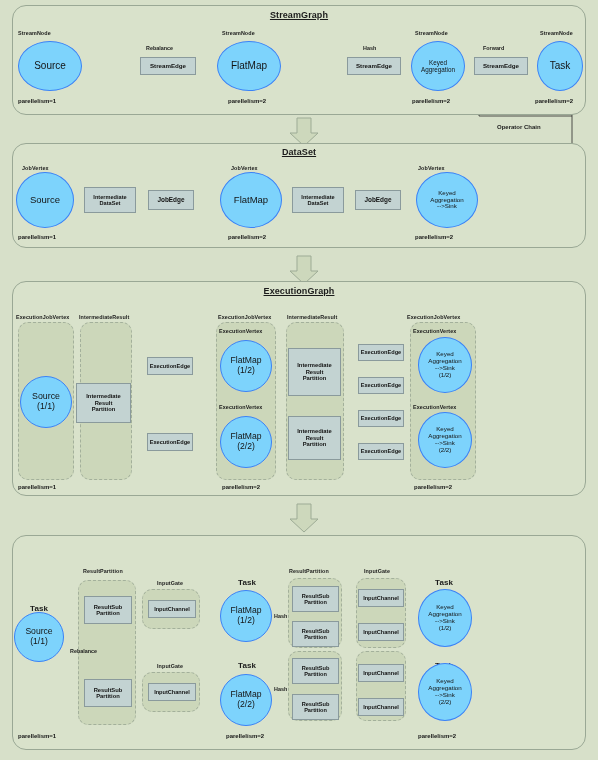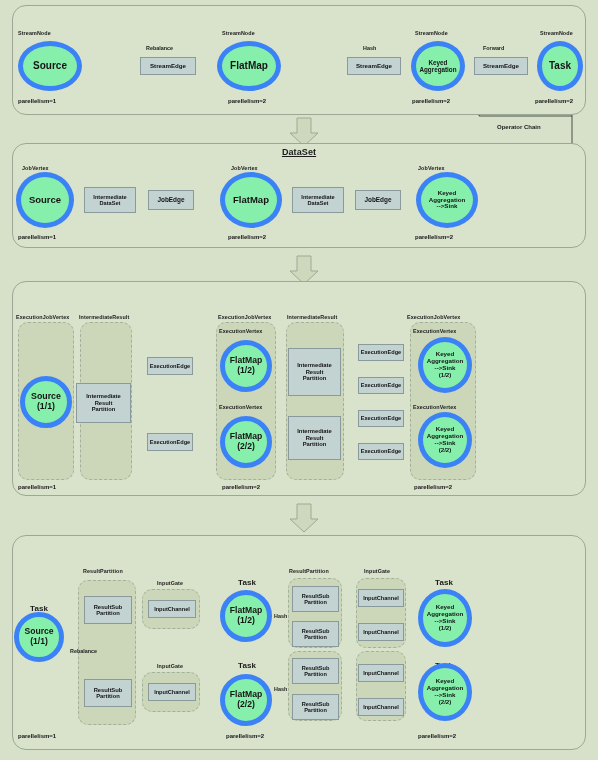--- a/index.html
+++ b/index.html
@@ -31,26 +31,26 @@
     font-weight:bold;
     color:#1b1b1b;
     text-decoration:underline;
     letter-spacing:.1px;
   }
   .panel-title.cjk{font-family:"DejaVu Sans",sans-serif;}
 
   
   .ell{
     position:absolute;
-    border:5px solid #3b82f6;
+    border:1px solid #3b82f6;
     border-radius:50%;
-    background:#86efac;
+    background:#7dd3fc;
     display:flex;align-items:center;justify-content:center;
     text-align:center;
-    font-weight:bold;
+    font-weight:normal;
     color:#141414;
     box-sizing:border-box;
     line-height:1.12;
   }
   .box{
     position:absolute;
     border:1px solid #8a9a9c;
     background:#c3d3d2;
     display:flex;align-items:center;justify-content:center;
     text-align:center;
@@ -174,20 +174,21 @@
     <line x1="339" y1="707" x2="357" y2="707" stroke="#1d1d1d" stroke-width="0.8" marker-end="url(#ah)"></line>
 
     <line x1="404" y1="598" x2="420" y2="616" stroke="#1d1d1d" stroke-width="0.8" marker-end="url(#ah)"></line>
     <line x1="404" y1="632" x2="420" y2="620" stroke="#1d1d1d" stroke-width="0.8" marker-end="url(#ah)"></line>
     <line x1="404" y1="673" x2="420" y2="690" stroke="#1d1d1d" stroke-width="0.8" marker-end="url(#ah)"></line>
     <line x1="404" y1="707" x2="420" y2="695" stroke="#1d1d1d" stroke-width="0.8" marker-end="url(#ah)"></line>
   </svg>
 
   <div class="panel" style="left:12px;top:5px;width:574px;height:110px;">
   </div>
+  <div class="panel-title" style="top:10px;">StreamGraph</div>
 
   <div class="cap" style="left:18px;top:30px;">StreamNode</div>
   <div class="cap" style="left:222px;top:30px;">StreamNode</div>
   <div class="cap" style="left:415px;top:30px;">StreamNode</div>
   <div class="cap" style="left:540px;top:30px;">StreamNode</div>
 
   <div class="ell" style="left:18px;top:41px;width:64px;height:50px;font-size:10px;">Source</div>
   <div class="ell" style="left:217px;top:41px;width:64px;height:50px;font-size:10px;">FlatMap</div>
   <div class="ell" style="left:411px;top:41px;width:54px;height:50px;font-size:6.3px;white-space:pre-line;">Keyed
 Aggregation</div>
@@ -227,20 +228,21 @@
   <div class="box" style="left:148px;top:190px;width:46px;height:20px;font-size:6.4px;">JobEdge</div>
   <div class="box" style="left:292px;top:187px;width:52px;height:26px;font-size:5.6px;white-space:pre-line;">Intermediate
 DataSet</div>
   <div class="box" style="left:355px;top:190px;width:46px;height:20px;font-size:6.4px;">JobEdge</div>
 
   <div class="par" style="left:18px;top:234px;">parellelism=1</div>
   <div class="par" style="left:228px;top:234px;">parellelism=2</div>
   <div class="par" style="left:415px;top:234px;">parellelism=2</div>
 
   <div class="panel" style="left:12px;top:281px;width:574px;height:215px;"></div>
+  <div class="panel-title" style="top:286px;">ExecutionGraph</div>
 
   <div class="cap" style="left:16px;top:314px;">ExecutionJobVertex</div>
   <div class="cap" style="left:79px;top:314px;">IntermediateResult</div>
   <div class="cap" style="left:218px;top:314px;">ExecutionJobVertex</div>
   <div class="cap" style="left:287px;top:314px;">IntermediateResult</div>
   <div class="cap" style="left:407px;top:314px;">ExecutionJobVertex</div>
 
   <div class="group" style="left:18px;top:322px;width:56px;height:158px;"></div>
   <div class="group" style="left:80px;top:322px;width:52px;height:158px;"></div>
   <div class="group" style="left:216px;top:322px;width:60px;height:158px;"></div>

